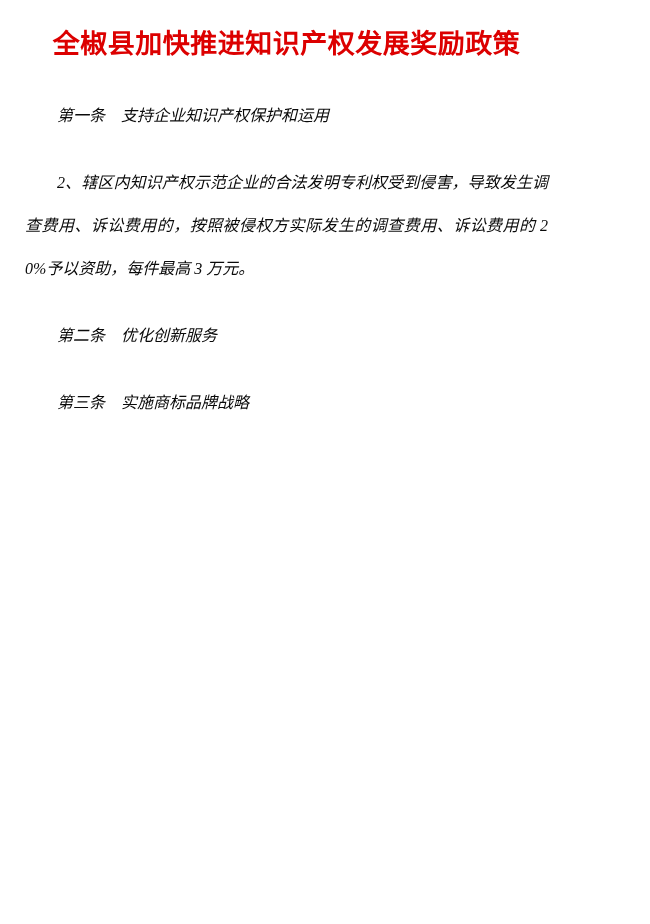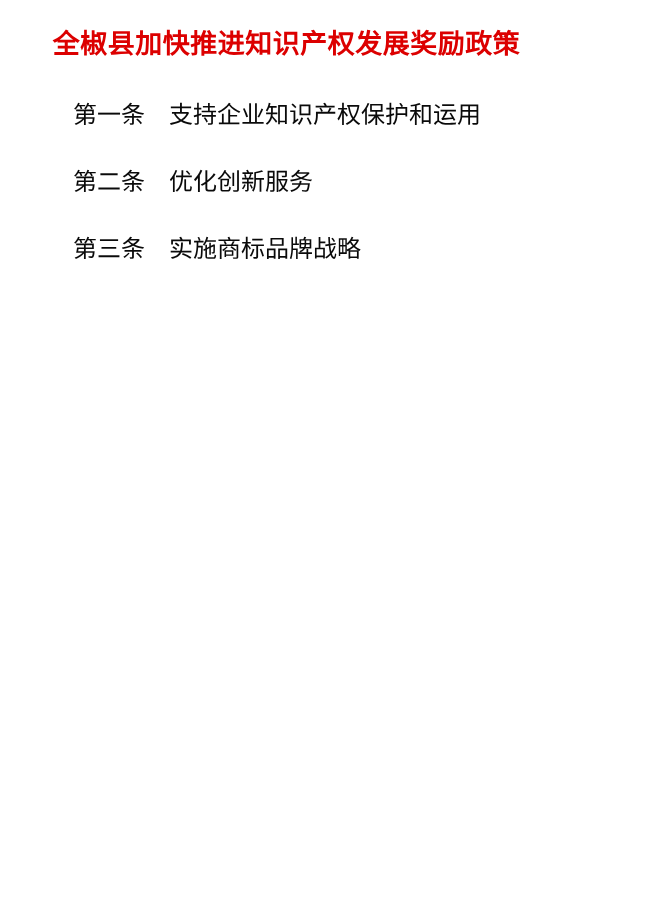--- a/index.html
+++ b/index.html
@@ -21,40 +21,42 @@
   .doc-title {
     margin: 0 0 30px 0;
     font-size: 27px;
     font-weight: bold;
     line-height: 40px;
     text-align: center;
     letter-spacing: 0.5px;
   }
   .para {
     margin: 0 0 24px 0;
-    font-size: 24px;
+    font-size: 16px;
     line-height: 43px;
     text-align: justify;
     text-indent: 2em;
     word-break: break-all;
+    font-style: italic;
   }
   .heading {
     font-weight: normal;
   }
 </style>
 </head>
 <body>
 
 <div class="page" style="color: rgb(10, 10, 10);">
 
   <h1 class="doc-title" style="color: rgb(220, 0, 0);">全椒县加快推进知识产权发展奖励政策</h1>
 
   <p class="para heading">第一条　支持企业知识产权保护和运用</p>
 
 
+  <p class="para">2、辖区内知识产权示范企业的合法发明专利权受到侵害，导致发生调查费用、诉讼费用的，按照被侵权方实际发生的调查费用、诉讼费用的 20%予以资助，每件最高 3 万元。</p>
 
   <p class="para heading">第二条　优化创新服务</p>
 
 
 
   <p class="para heading">第三条　实施商标品牌战略</p>
 
 </div>
 
 </body></html>

